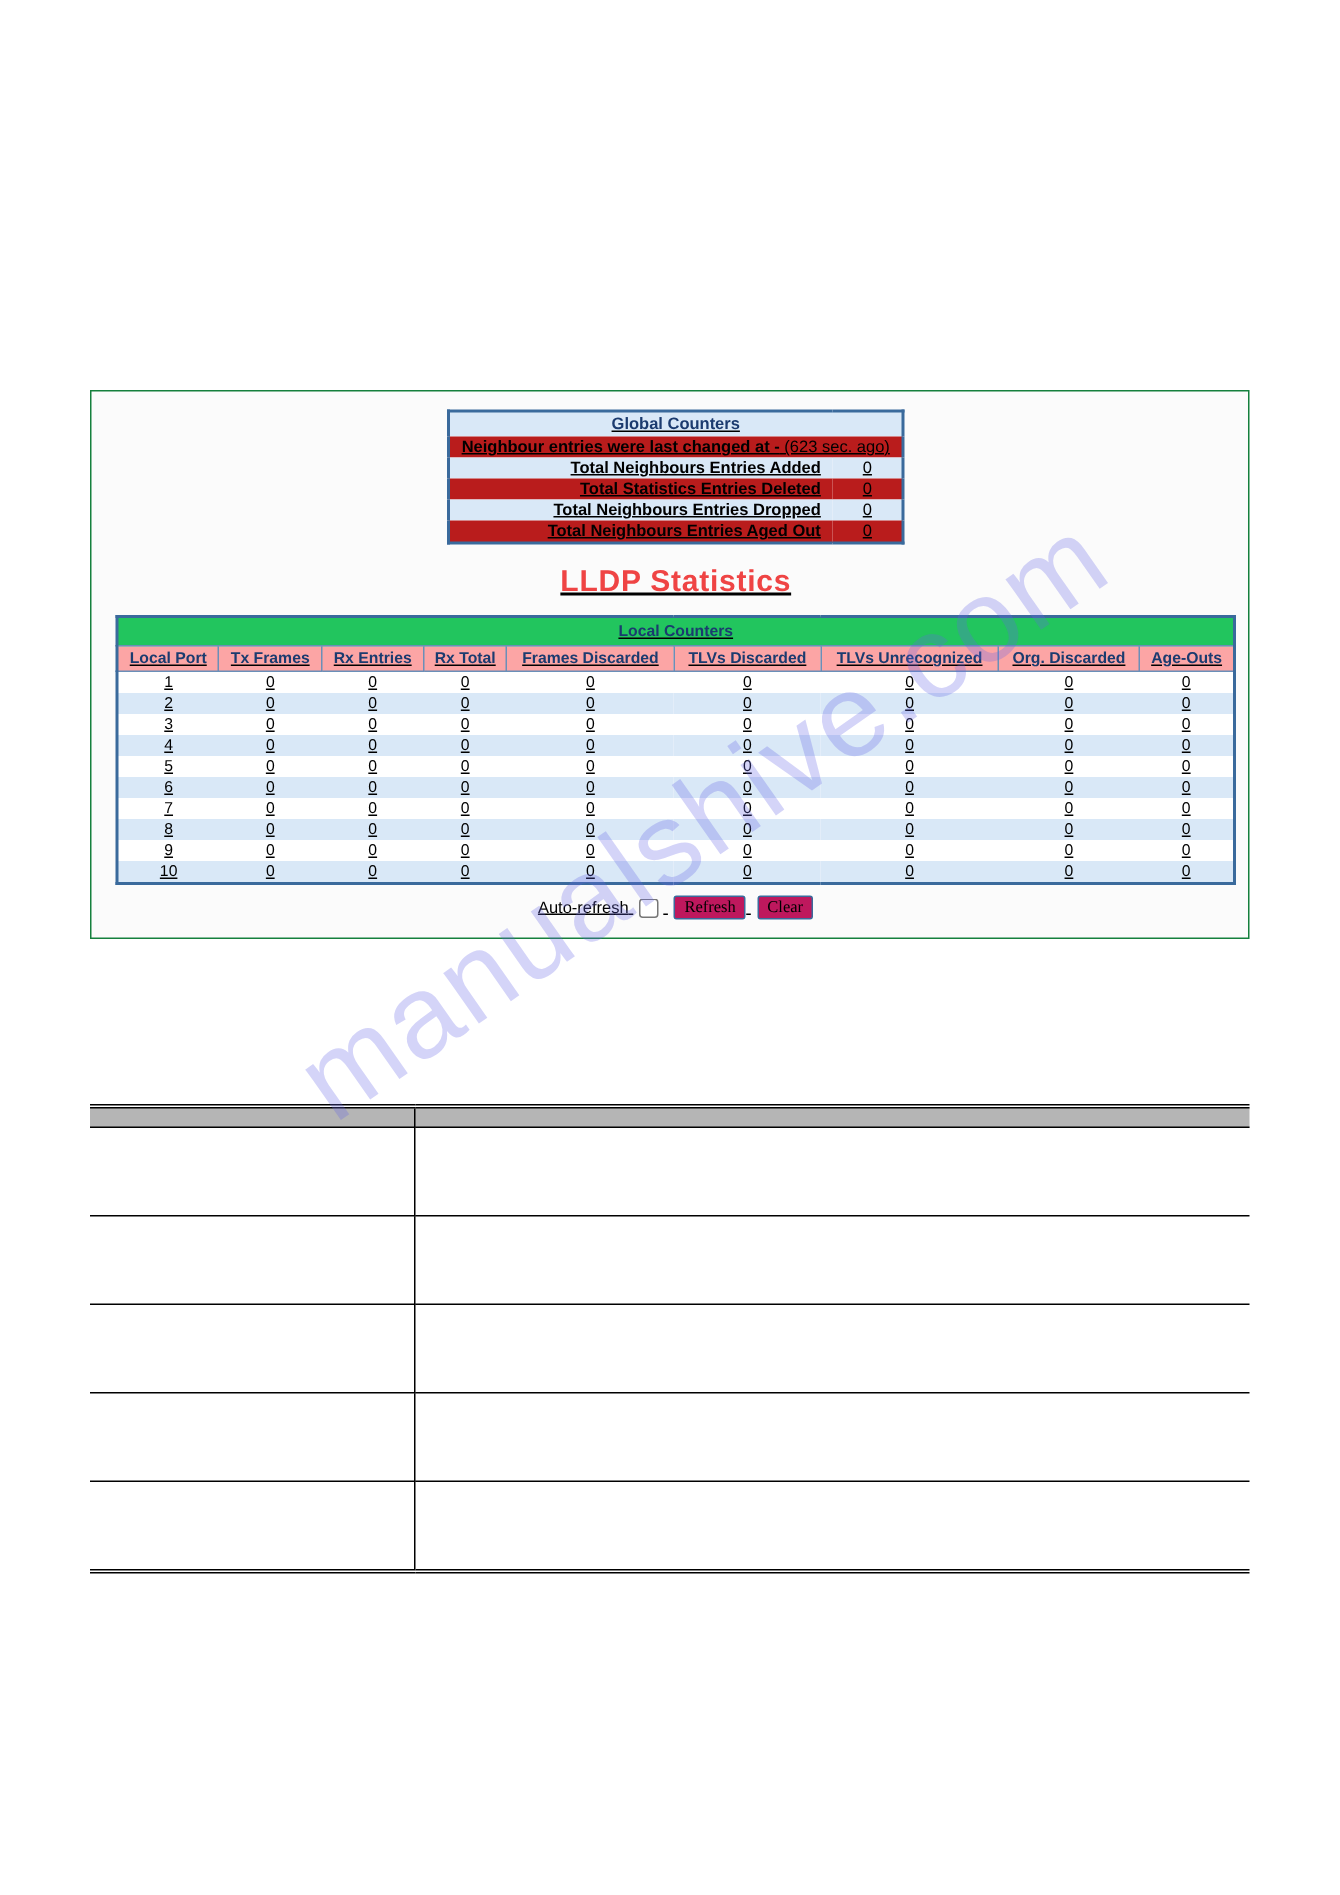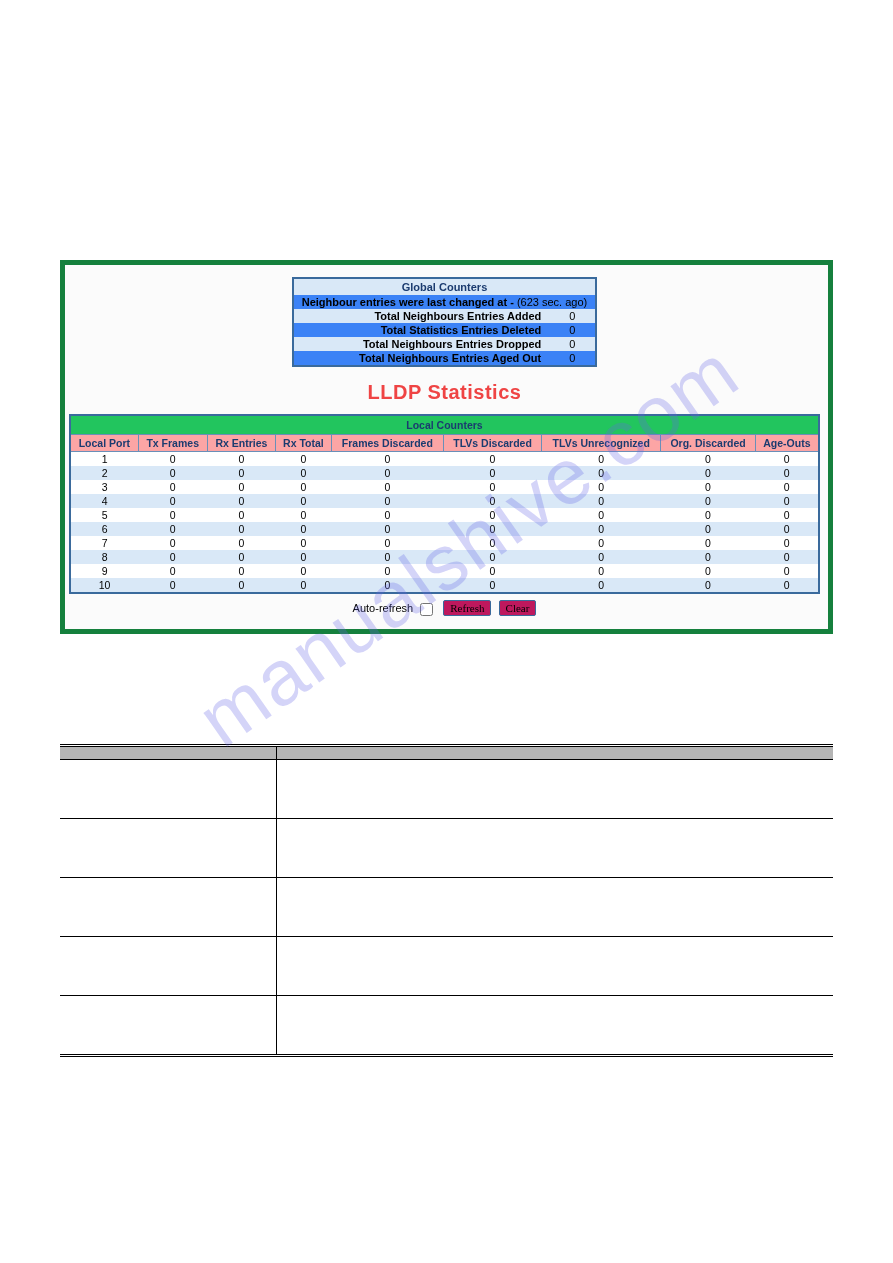--- a/index.html
+++ b/index.html
@@ -9,26 +9,27 @@
     background: #fff;
     width: 893px;
   }
   .page {
     width: 893px;
     padding: 30px 60px 40px 60px;
     box-sizing: border-box;
     position: relative;
   }
   .panel {
-    border: 5px solid #15803d;
+    border: 1px solid #15803d;
     background: #fbfbfb;
-    padding: 12px 8px 10px 4px;
+    padding: 12px 8px 10px 16px;
     margin-top: 230px;
     position: relative;
     z-index: 1;
+    text-decoration: underline;
   }
 
   
   .global-table {
     margin: 0 auto;
     border-collapse: collapse;
     font-size: 11px;
     border: 2px solid #3a6a9c;
     background: #fff;
   }
@@ -50,21 +51,21 @@
     font-weight: bold;
   }
   .global-table td.val {
     text-align: center;
     width: 30px;
   }
   .global-table tr.stripe {
     background: #d9e8f7;
   }
   .global-table tr.plain {
-    background: #3b82f6;
+    background: #b91c1c;
   }
   .global-table .note-row td {
     font-weight: bold;
     text-align: center;
     white-space: nowrap;
   }
   .global-table .note-row span.light {
     font-weight: normal;
   }
 

